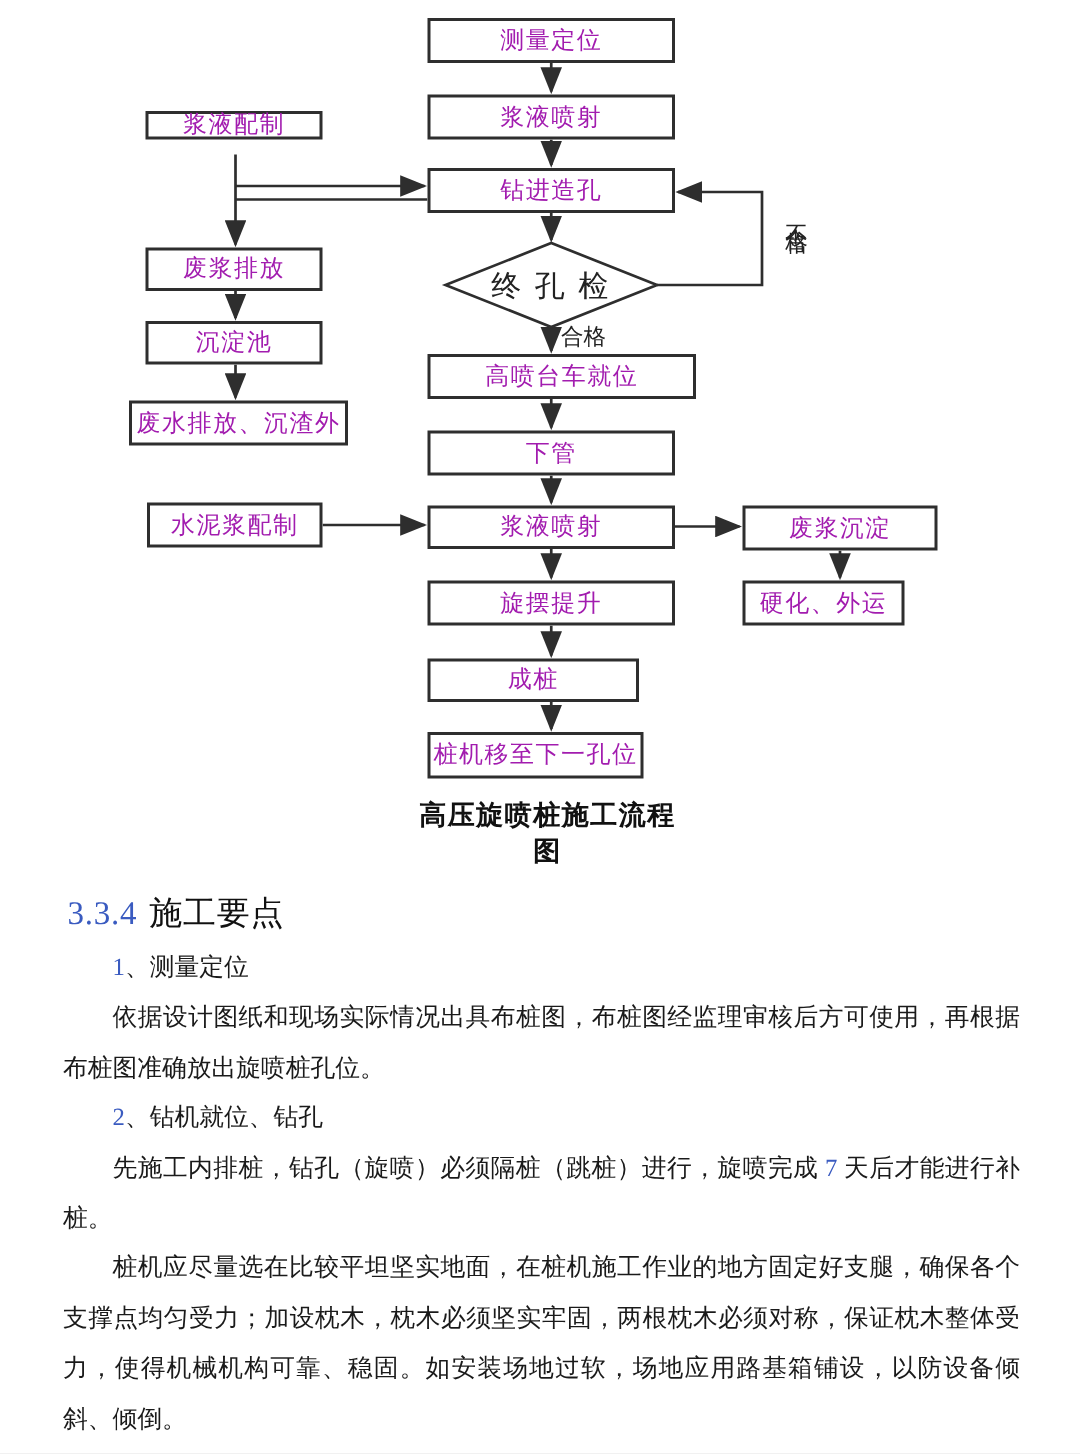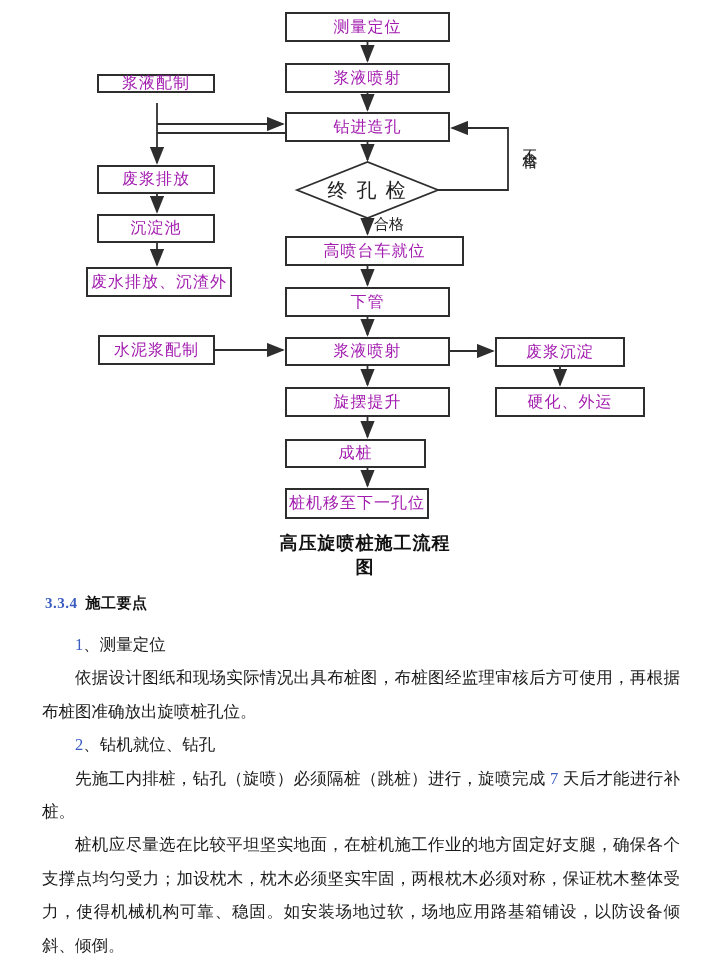--- a/index.html
+++ b/index.html
@@ -54,22 +54,22 @@
     letter-spacing: 1px;
     color: #111;
     text-align: center;
   }
 
   
   .doc-heading {
     position: absolute;
     left: 45px;
     top: 594px;
-    font-size: 15px;
-    font-weight: bold;
+    font-size: 22px;
+    font-weight: normal;
     color: #111;
     letter-spacing: 0.5px;
   }
   .doc-body {
     position: absolute;
     left: 42px;
     top: 628px;
     width: 638px;
     font-size: 16.5px;
     line-height: 33.4px;
@@ -135,21 +135,21 @@
     <div class="fc-box" style="left:285px; top:439px; width:141px; height:29px;">成桩</div>
     <div class="fc-box" style="left:285px; top:488px; width:144px; height:31px;">桩机移至下一孔位</div>
 
     <div class="fc-box" style="left:97px; top:74px; width:118px; height:19px;text-align:right;">浆液配制</div>
     <div class="fc-box" style="left:97px; top:165px; width:118px; height:29px;">废浆排放</div>
     <div class="fc-box" style="left:97px; top:214px; width:118px; height:29px;">沉淀池</div>
     <div class="fc-box" style="left:86px; top:267px; width:146px; height:30px;">废水排放、沉渣外</div>
     <div class="fc-box" style="left:98px; top:335px; width:117px; height:30px;">水泥浆配制</div>
 
     <div class="fc-box" style="left:495px; top:337px; width:130px; height:30px;">废浆沉淀</div>
-    <div class="fc-box" style="left:495px; top:387px; width:150px; height:30px;">硬化、外运</div>
+    <div class="fc-box" style="left:495px; top:387px; width:108px; height:30px;">硬化、外运</div>
 
     <div class="fc-label" style="left:374px; top:215px;">合格</div>
     <div class="fc-label-vertical" style="left:520px; top:138px;">不合格</div>
 
     <div class="fc-caption" style="left:278px; top:531px; width:174px;">高压旋喷桩施工流程图</div>
   </div>
 
   <div class="doc-heading">
     <span class="num-blue">3.3.4</span><span>施工要点</span>
   </div>

